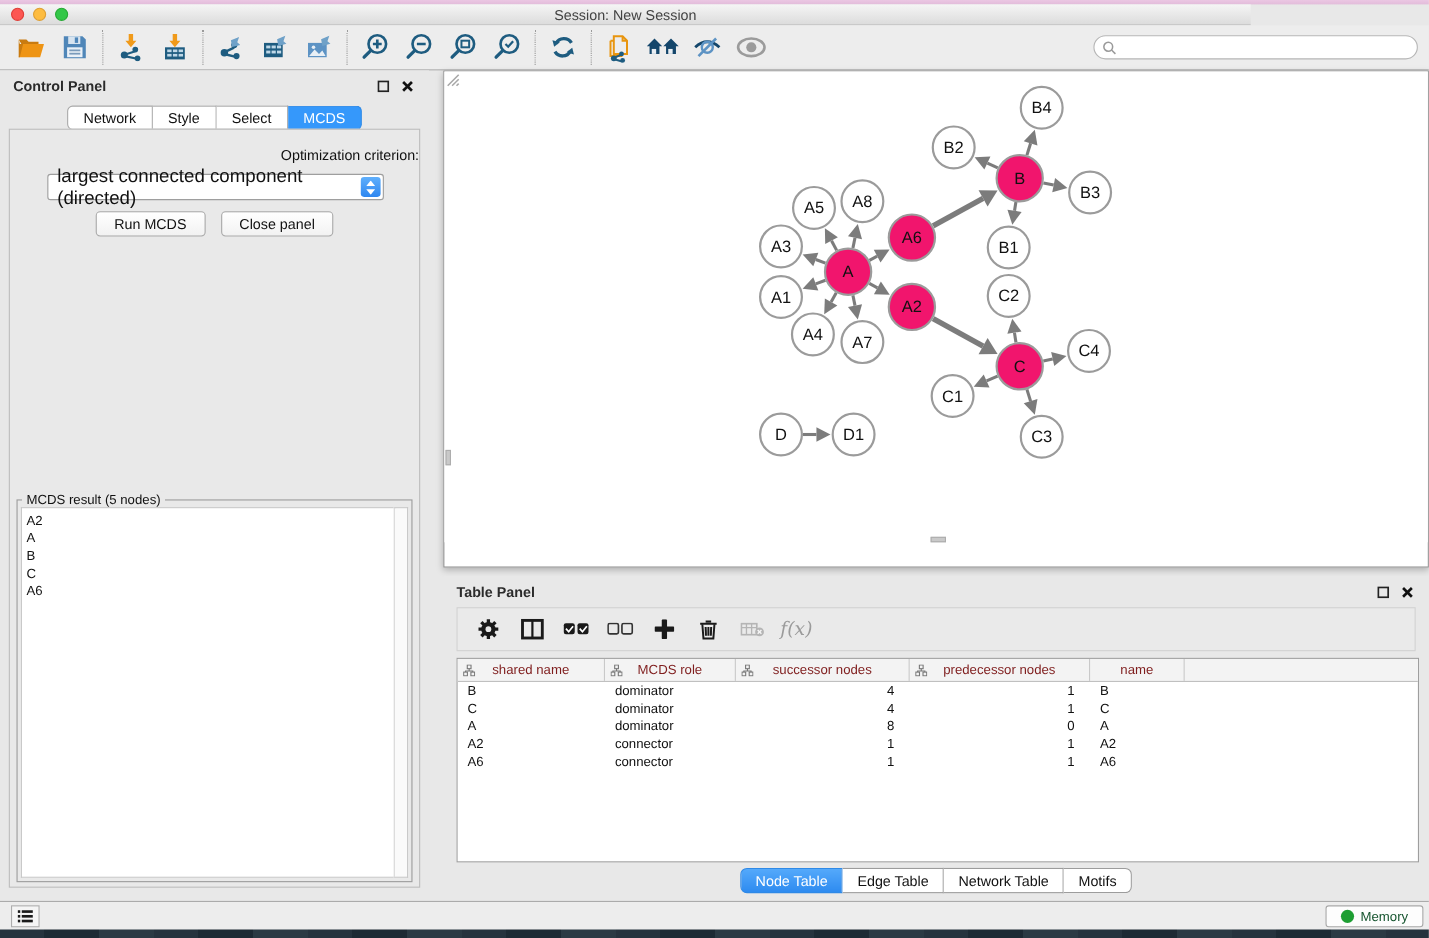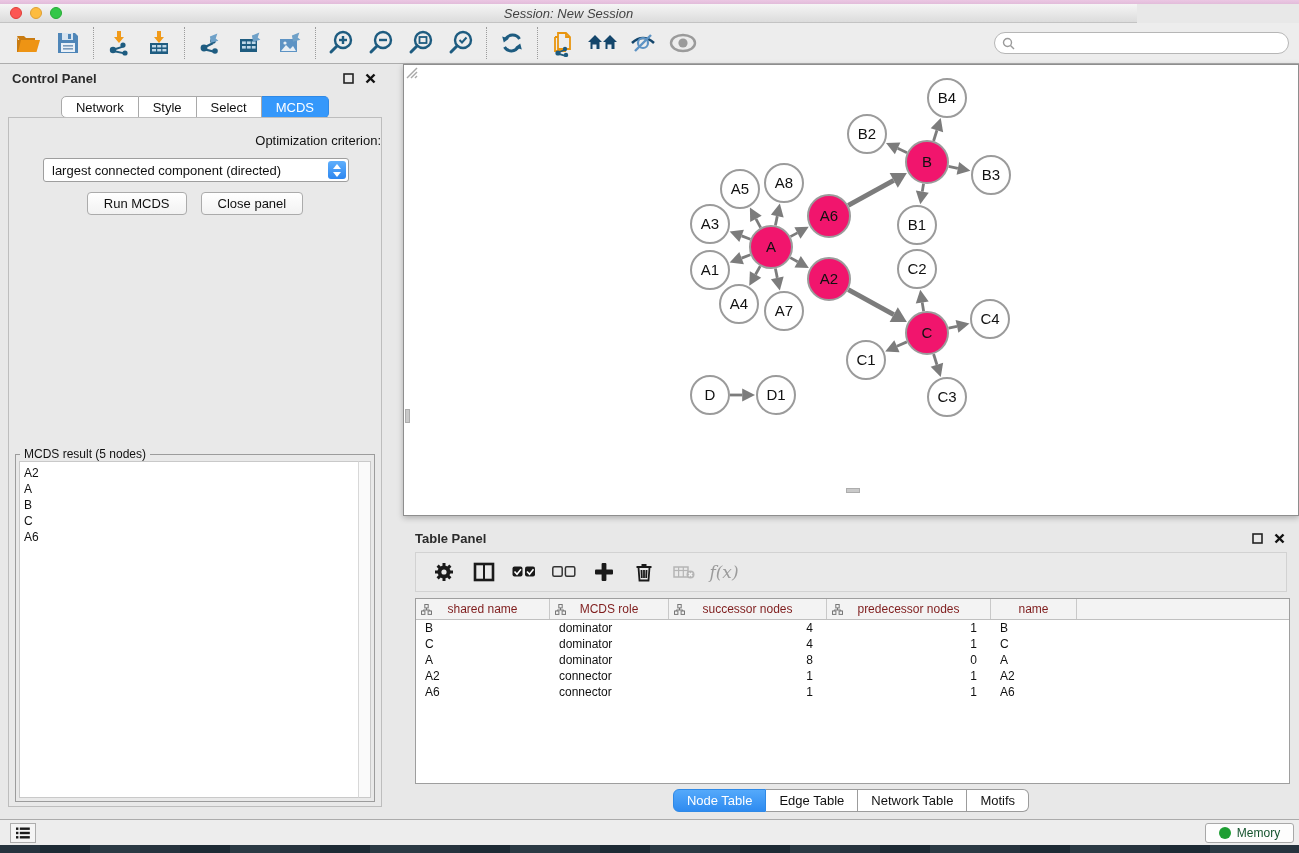--- a/index.html
+++ b/index.html
@@ -2,21 +2,21 @@
 <html><head>
 <meta charset="utf-8">
 <style>
   * { margin:0; padding:0; box-sizing:border-box; }
   html,body { width:1299px; height:853px; }
   body { font-family:"Liberation Sans", sans-serif; background:#E8E8E8; position:relative; overflow:hidden; }
   .abs { position:absolute; }
 
   
   .pink-line { left:0; top:0; width:1299px; height:4px; background:linear-gradient(#EBC7E3,#E2BCDA); }
-  .titlebar { left:0; top:4px; width:1137px; height:19px; background:linear-gradient(#F5F5F5,#DCDCDC); border-bottom:1px solid #C3C3C3; display:flex; align-items:center; justify-content:center;font-style:italic; }
+  .titlebar { left:0; top:4px; width:1137px; height:19px; background:linear-gradient(#F5F5F5,#DCDCDC); border-bottom:1px solid #C3C3C3; display:flex; align-items:center; justify-content:center; }
   .titlebar .tt { font-size:13px; color:#434343; }
   .lights { position:absolute; left:10px; top:3px; display:flex; gap:8px; }
   .light { width:12px; height:12px; border-radius:50%; }
   .l-red { background:#FC5753; border:1px solid #DF3E38; }
   .l-yellow { background:#FDBC40; border:1px solid #DE9F34; }
   .l-green { background:#33C748; border:1px solid #27AA35; }
 
   .toolbar { left:0; top:23px; width:1299px; height:41px; background:#EDEDED; border-bottom:1px solid #ADADAD; display:flex; align-items:center; padding-left:8px; }
   .tb-btn { width:40px; height:36px; display:flex; align-items:center; justify-content:center; cursor:default; }
   .tb-sep { width:1px; height:32px; border-left:1px dotted #9B9B9B; margin:0 5px; }
@@ -29,21 +29,21 @@
   .panel-title { font-size:13px; color:#2B2B2B; }
   .panel-head .spacer { flex:1; }
   .ph-icon { width:16px; height:16px; display:flex; align-items:center; justify-content:center; margin-left:6px; }
   .cp-tabs { display:flex; justify-content:center; margin-top:4px; }
   .cp-tab { height:22px; padding:0 14px; font-size:13px; background:#fff; border:1px solid #A9A9A9; border-left:none; display:flex; align-items:center; color:#111; }
   .cp-tab:first-child { border-left:1px solid #A9A9A9; border-radius:5px 0 0 5px; }
   .cp-tab:last-child { border-radius:0 5px 5px 0; }
   .cp-tab.sel { background:#3598FB; color:#fff; border-color:#2F89E6; }
   .cp-content { position:absolute; left:8px; top:53px; width:374px; height:690px; border:1px solid #BDBDBD; background:#E9E9E9; }
   .opt-label { text-align:right; margin-top:15px; font-size:13px; color:#111; }
-  .criterion { position:absolute; left:34px; top:40px; width:306px; height:24px; background:#fff; border:1px solid #9E9E9E; border-radius:3px; display:flex; align-items:center; font-size:13px; padding-left:8px; color:#111; }
+  .criterion { position:absolute; left:34px; top:40px; width:306px; height:24px; background:#fff; border:1px solid #9E9E9E; border-radius:3px; display:flex; align-items:center; font-size:17px; padding-left:8px; color:#111; }
   .stepper { position:absolute; right:2px; top:2px; width:18px; height:18px; background:linear-gradient(#5FAFFC,#2E87F0); border-radius:3px; display:flex; flex-direction:column; align-items:center; justify-content:center; gap:1px; }
   .cp-buttons { position:absolute; left:0; top:74px; width:100%; display:flex; justify-content:center; gap:14px; }
   .btn { height:23px; background:linear-gradient(#FFFFFF,#F2F2F2); border:1px solid #ABABAB; border-radius:4px; font-size:13px; padding:0 16px; display:flex; align-items:center; color:#111; }
   .mcds-fieldset { position:absolute; left:6px; top:336px; width:360px; height:348px; border:1px solid #9C9C9C; }
   .mcds-legend { position:absolute; left:4px; top:-8px; background:#E9E9E9; padding:0 4px; font-size:12px; color:#111; }
   .mcds-list { position:absolute; left:3px; top:6px; right:16px; bottom:3px; background:#fff; border:1px solid #C9C9C9; border-right:none; font-size:12px; padding:3px 0 0 4px; line-height:16px; color:#111; }
   .mcds-scroll { position:absolute; right:3px; top:6px; width:13px; bottom:3px; background:#FAFAFA; border:1px solid #C9C9C9; border-left:1px solid #D8D8D8; }
 
   
   .net-window { left:403px; top:64px; width:896px; height:452px; background:#fff; border:1px solid #8E8E8E; box-shadow:0 2px 6px rgba(0,0,0,0.25); }

